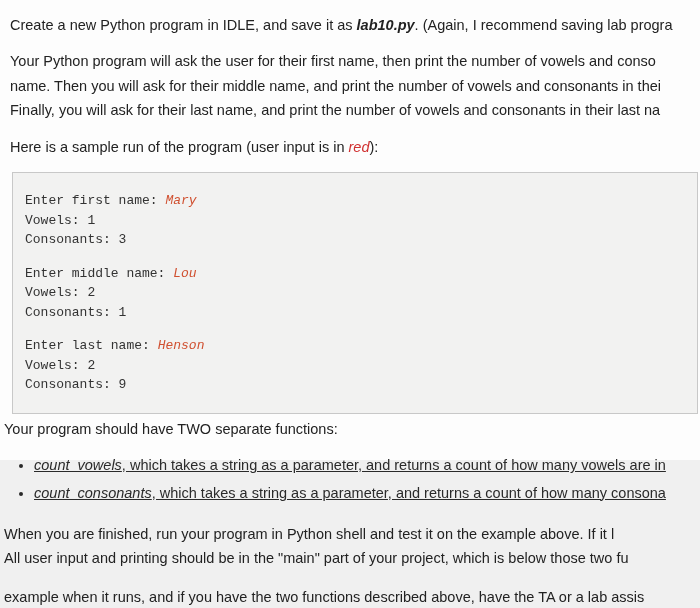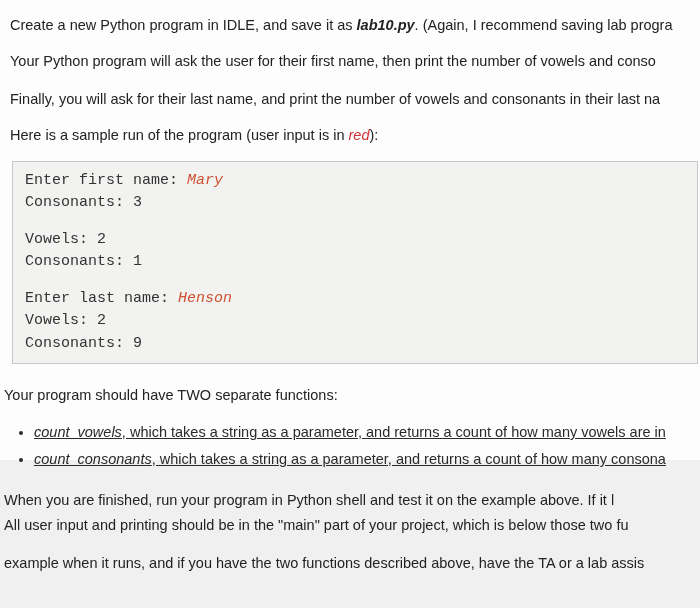--- a/index.html
+++ b/index.html
@@ -23,24 +23,24 @@
     font-size: 14.5px;
     line-height: 1.55;
     margin: 0 0 14px 0;
     color: #222;
   }
   .bold-ital { font-weight: 700; font-style: italic; }
   .red-ital { font-style: italic; color: #d03030; }
   .code-block {
     border: 1px solid #c8c8c8;
     background: #f2f2f1;
-    padding: 8px 12px;
-    margin: 8px 2px 20px 2px;
+    padding: 18px 12px;
+    margin: 8px 2px 4px 2px;
     font-family: "Courier New", Courier, monospace;
-    font-size: 15px;
+    font-size: 13px;
     line-height: 1.5;
     color: #333;
   }
   .code-block .group { margin-bottom: 14px; }
   .code-block .group:last-child { margin-bottom: 0; }
   .user-input { color: #d05030; font-style: italic; }
   ul.funcs {
     margin: 8px 0 18px 0;
     padding-left: 24px;
     font-size: 14.5px;
@@ -51,37 +51,42 @@
 </style>
 </head>
 <body>
 
 <div class="page">
 
   <p class="para">
     <span>Create a new Python program in IDLE, and save it as </span><span class="bold-ital">lab10.py</span><span>. (Again, I recommend saving lab progra</span>
   </p>
 
-  <p class="para" style="margin-bottom:15px;">
+  <p class="para" style="margin-bottom:2px;">
     <span>Your Python program will ask the user for their first name, then print the number of vowels and conso</span>
+  </p>
+  <p class="para" style="margin-bottom:2px;">
+    <span>name. Then you will ask for their middle name, and print the number of vowels and consonants in thei</span>
   </p>
   <p class="para">
     <span>Finally, you will ask for their last name, and print the number of vowels and consonants in their last na</span>
   </p>
 
   <p class="para">
     <span>Here is a sample run of the program (user input is in </span><span class="red-ital">red</span><span>):</span>
   </p>
 
   <div class="code-block">
     <div class="group">
       <div><span>Enter first name: </span><span class="user-input">Mary</span></div>
+      <div>Vowels: 1</div>
       <div>Consonants: 3</div>
     </div>
     <div class="group">
+      <div><span>Enter middle name: </span><span class="user-input">Lou</span></div>
       <div>Vowels: 2</div>
       <div>Consonants: 1</div>
     </div>
     <div class="group">
       <div><span>Enter last name: </span><span class="user-input">Henson</span></div>
       <div>Vowels: 2</div>
       <div>Consonants: 9</div>
     </div>
   </div>
 

